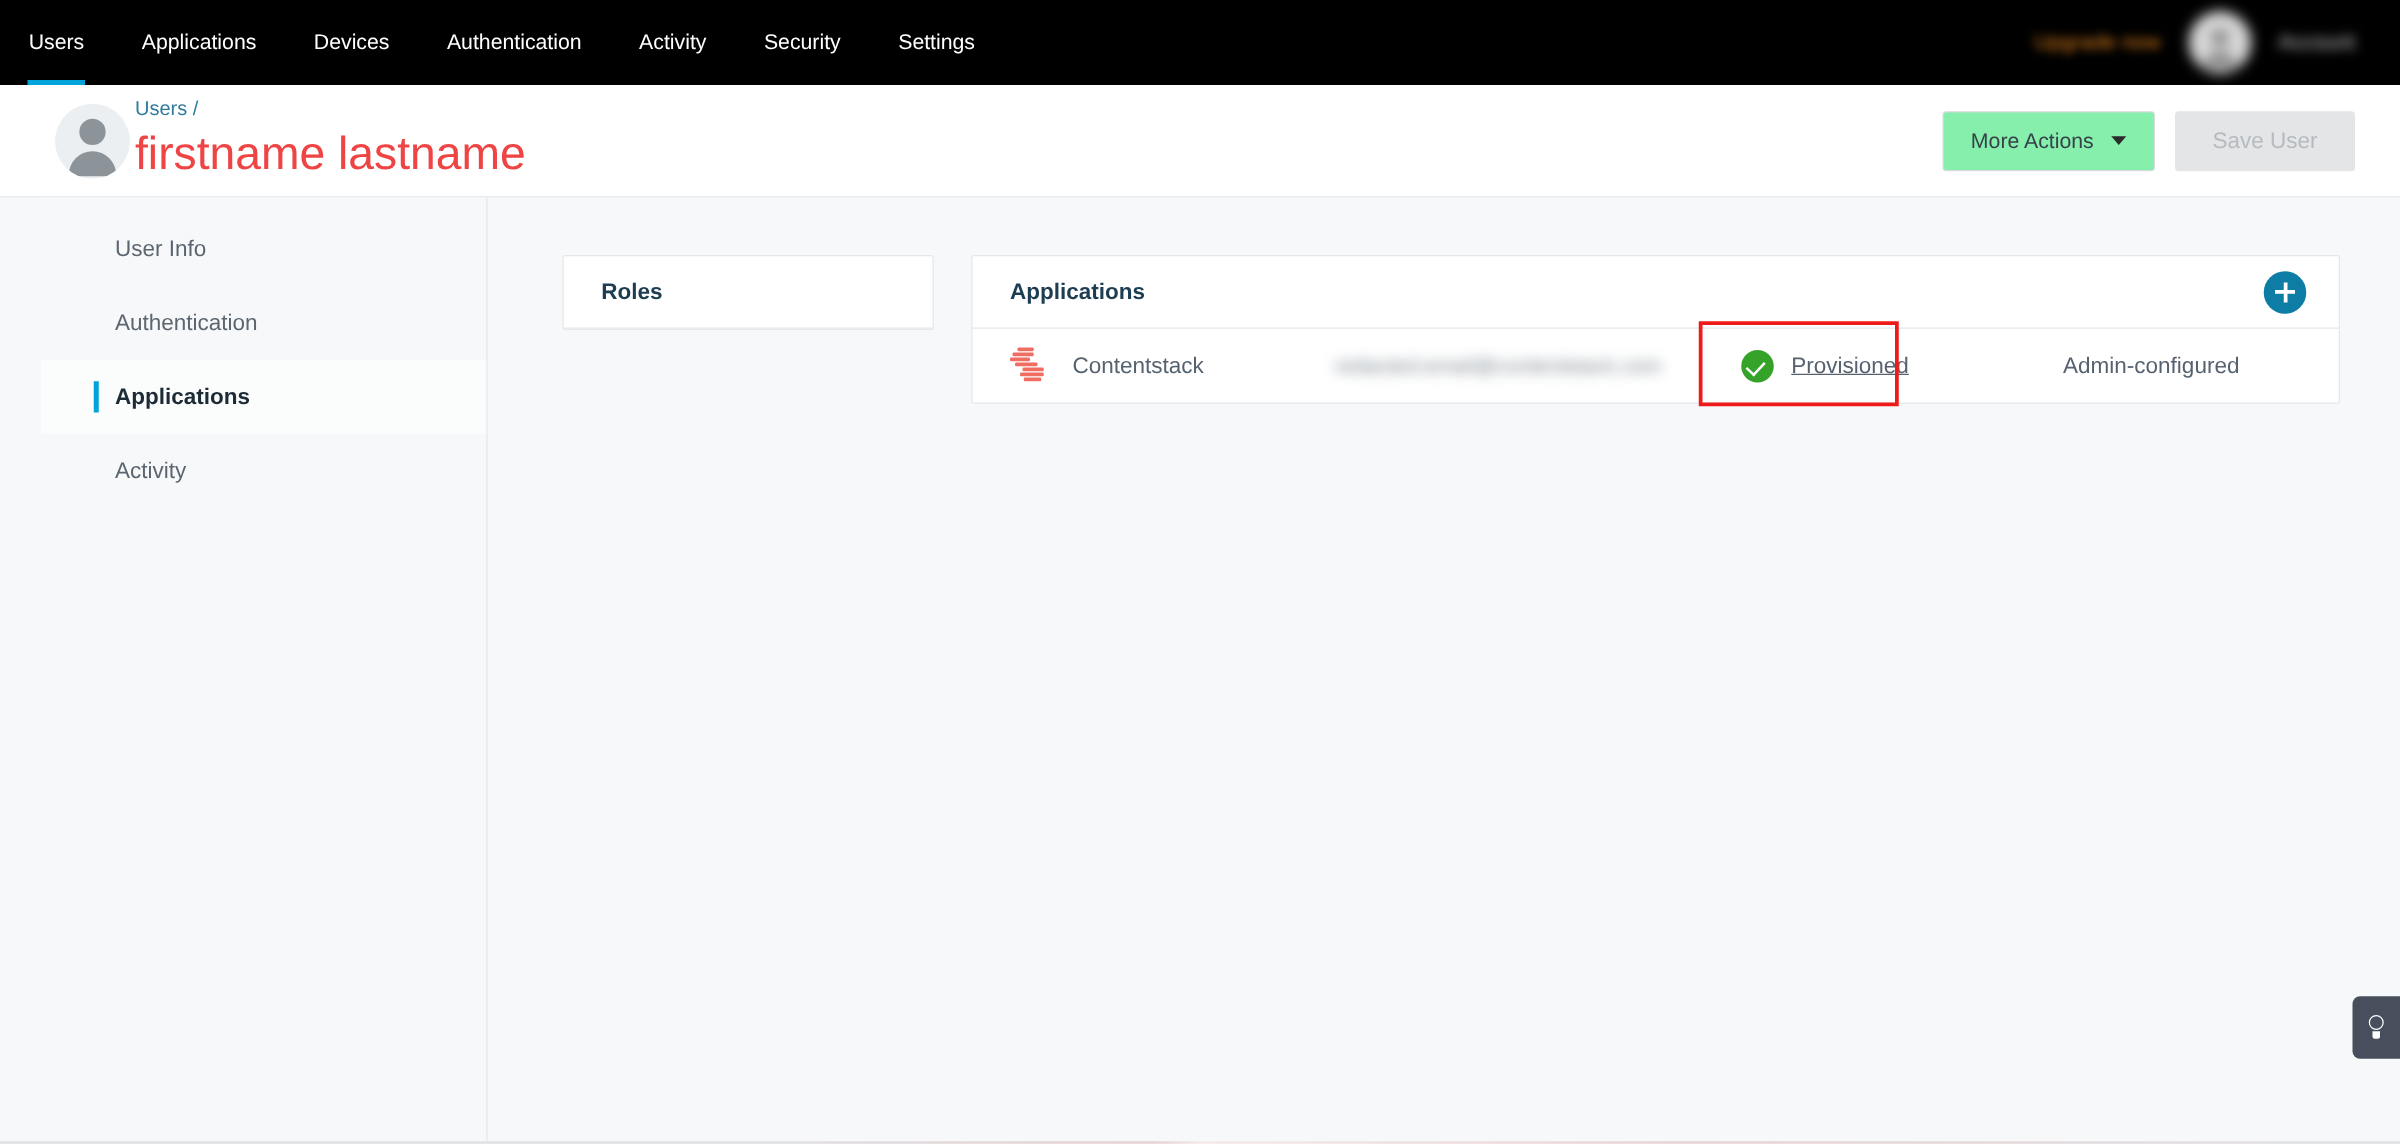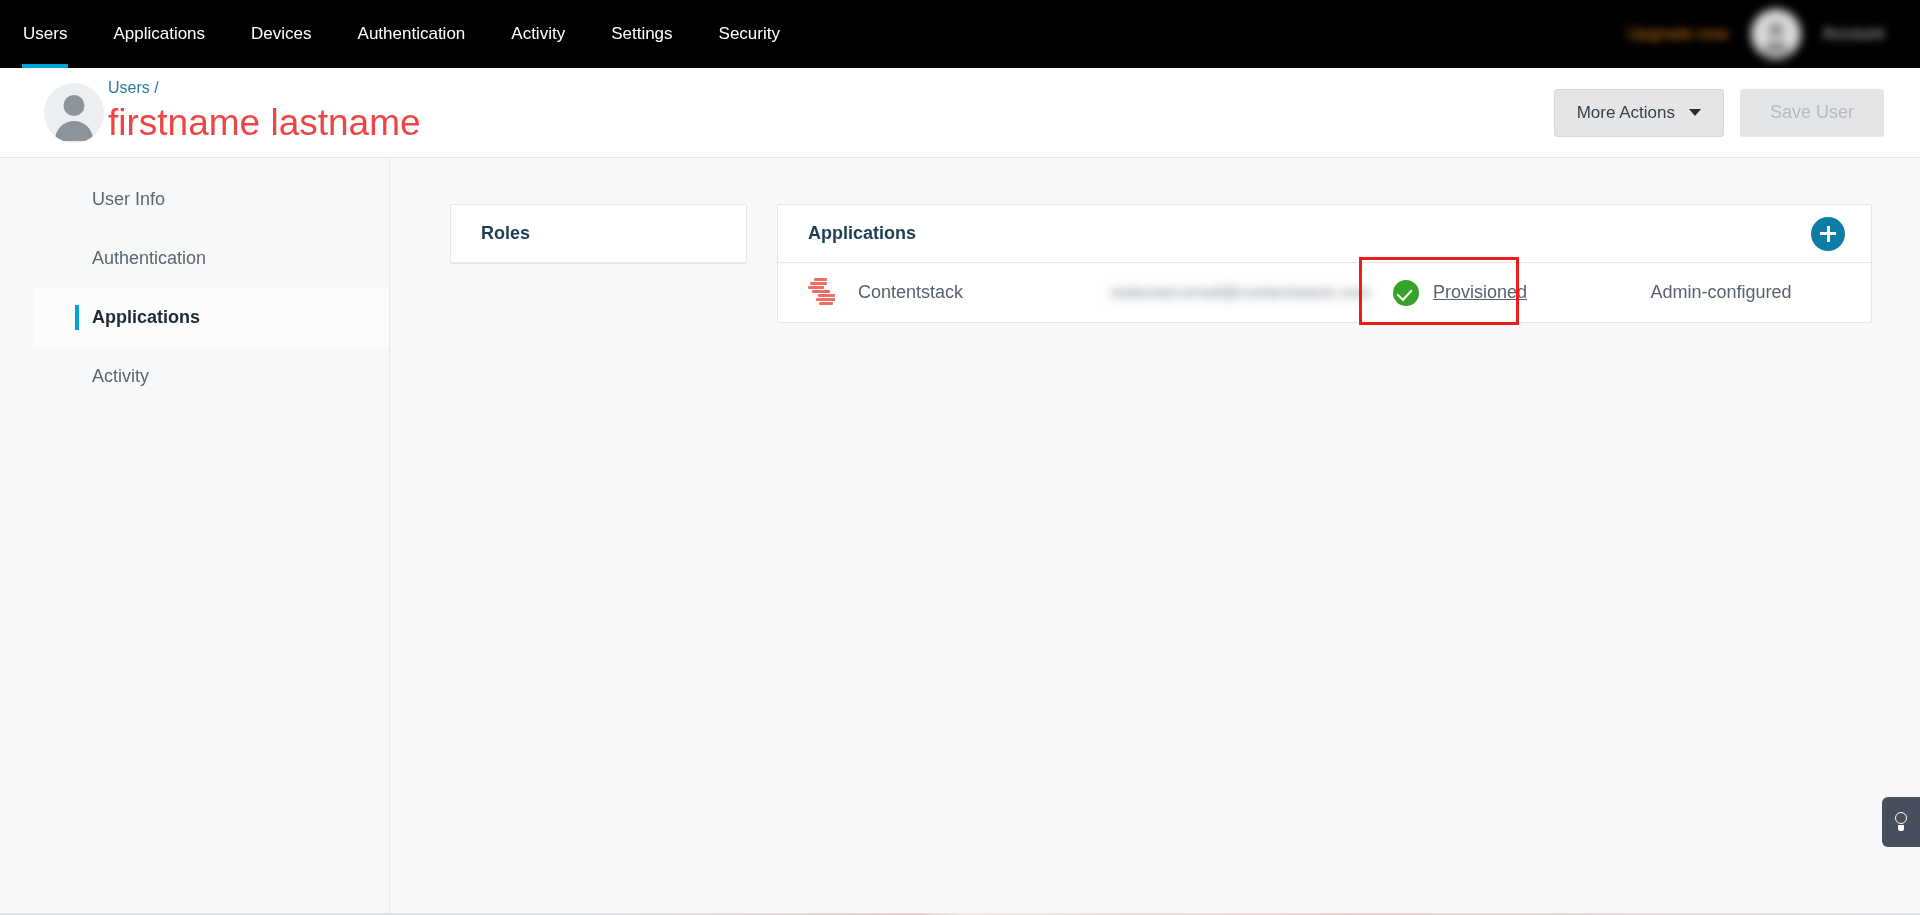--- a/index.html
+++ b/index.html
@@ -97,21 +97,21 @@
   .breadcrumb .crumb-sep { color: #2d7a9e; }
   .page-title {
     font-size: 37px; color: #ef4444; font-weight: 400;
     line-height: 1.3; margin-top: 2px;
   }
   .header-actions {
     margin-left: auto; display: flex; align-items: center; gap: 16px;
   }
   .btn-more {
     height: 48px; padding: 0 22px;
-    background: #e5e5e5; border: 1px solid #d6dade;
+    background: #86efac; border: 1px solid #d6dade;
     border-radius: 3px; color: #36424a; font-size: 17px;
     display: flex; align-items: center; gap: 14px; cursor: pointer;
     font-family: "Liberation Sans", sans-serif;
   }
   .caret {
     width: 0; height: 0;
     border-left: 6px solid transparent;
     border-right: 6px solid transparent;
     border-top: 7px solid #2b2b2b;
   }
@@ -178,21 +178,21 @@
   }
   .add-btn .plus-h {
     position: absolute; width: 16px; height: 3px; background: #fff;
   }
   .add-btn .plus-v {
     position: absolute; width: 3px; height: 16px; background: #fff;
   }
 
   .app-row {
     height: 59px; display: flex; align-items: center;
-    font-size: 18px; color: #566270; text-align: right;
+    font-size: 18px; color: #566270;
   }
   .app-name-cell {
     display: flex; align-items: center; gap: 22px;
     padding-left: 30px; width: 290px; flex: 0 0 290px;
   }
   .app-email-cell {
     flex: 1; color: #7b868f; font-size: 17px;
     filter: blur(5px); user-select: none; white-space: nowrap;
     overflow: hidden;
   }
@@ -271,24 +271,24 @@
     <div class="nav-item">
         <span>Devices</span>
       </div>
     <div class="nav-item">
         <span>Authentication</span>
       </div>
     <div class="nav-item">
         <span>Activity</span>
       </div>
     <div class="nav-item">
+        <span>Security</span>
+      </div>
+    <div class="nav-item">
         <span>Settings</span>
-      </div>
-    <div class="nav-item">
-        <span>Security</span>
       </div>
   </div>
   <div class="nav-right">
     <span class="upgrade-link">Upgrade now</span>
     <div class="avatar-nav">
         <span class="head"></span>
       </div>
     <span class="username-nav">Account</span>
   </div>
 </div>

